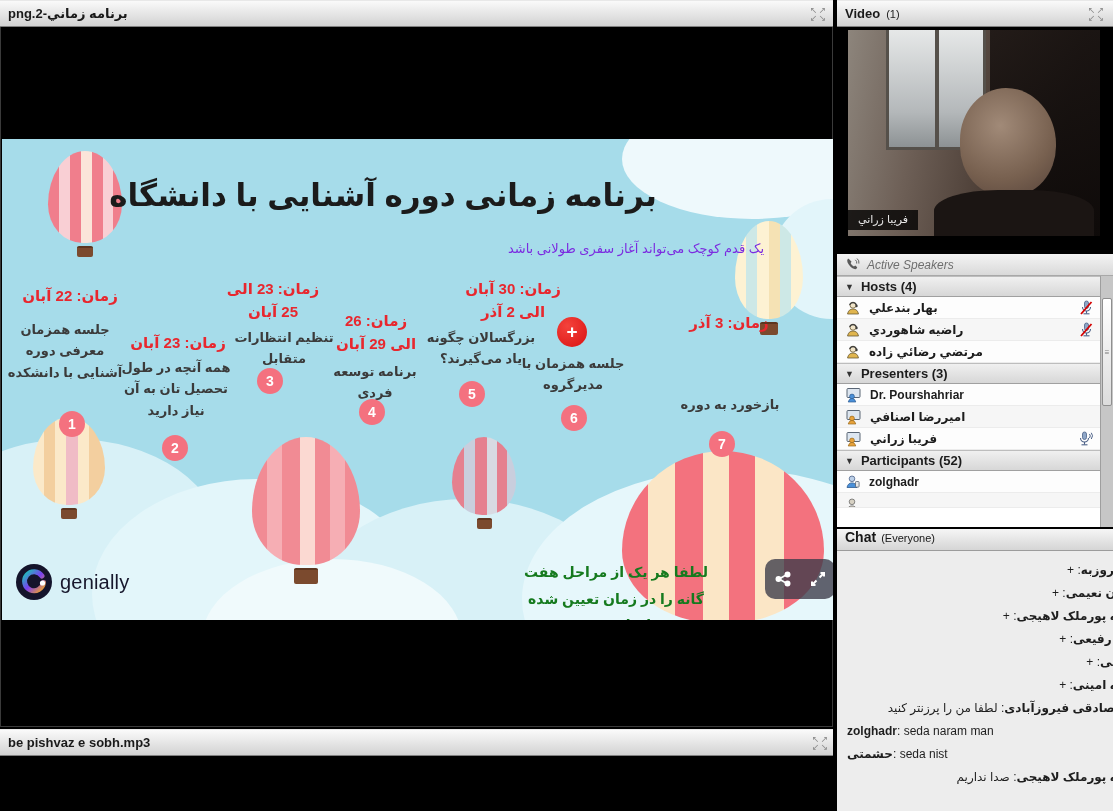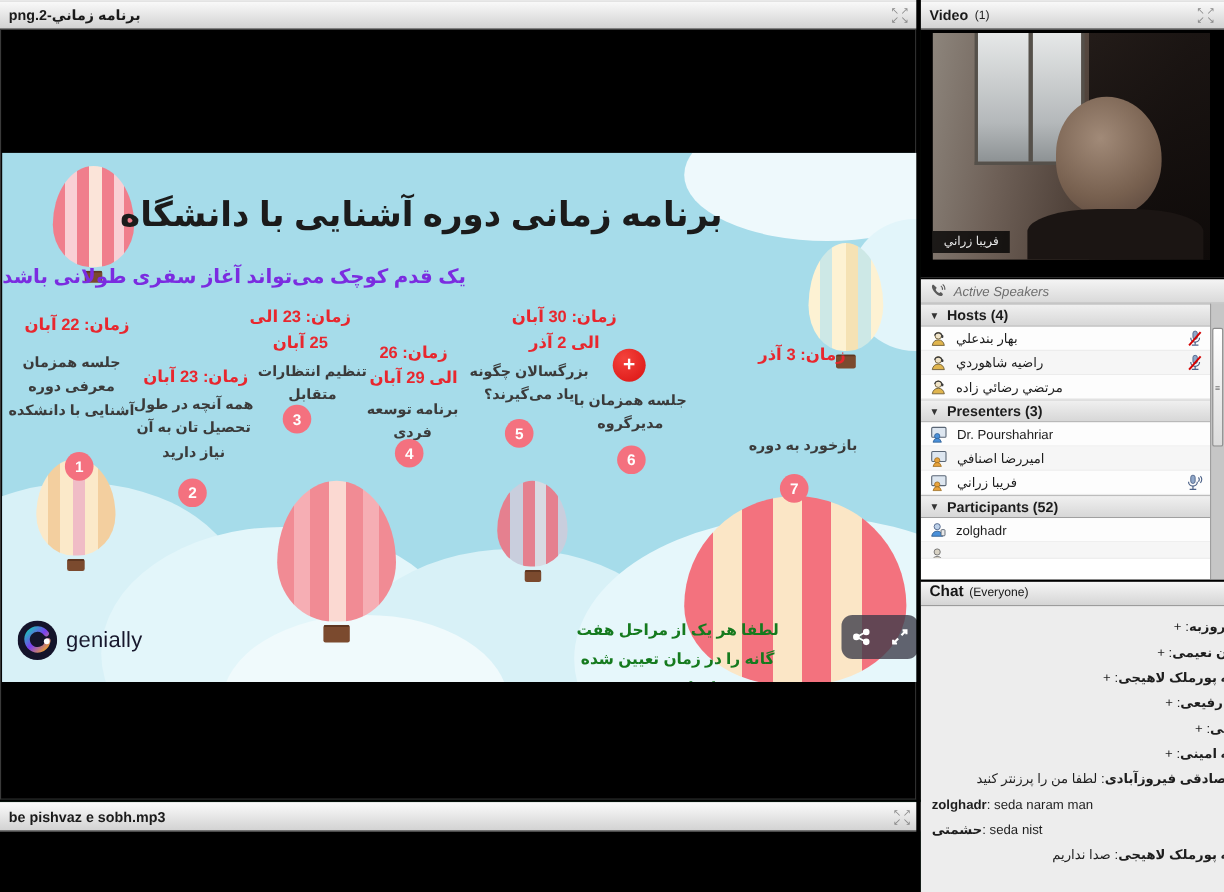--- a/index.html
+++ b/index.html
@@ -24,21 +24,21 @@
 
   
   #share-pod { position:absolute; left:0; top:0; width:837px; height:727px; background:#0a0a0a; border-right:2px solid #1c1c1c; }
   #share-content { position:absolute; left:0; top:27px; right:2px; bottom:0; background:#000; border:1px solid #3a3a3a; border-top:none; }
   #audio-pod { position:absolute; left:0; top:729px; width:837px; height:82px; background:#000; }
 
   
   #infographic { position:absolute; left:1px; top:112px; width:832px; height:481px; background:#a6dcea; overflow:hidden; }
   .cloud { position:absolute; border-radius:50%; }
   .ig-title { position:absolute; left:0; right:70px; top:38px; text-align:center; font-size:31px; font-weight:bold; color:#1b1b1b; direction:rtl; }
-  .ig-subtitle { position:absolute; left:0; right:70px; top:102px; text-align:left; font-size:18px; font-weight:bold; color:#7b2ce0; direction:rtl; }
+  .ig-subtitle { position:absolute; left:0; right:70px; top:102px; text-align:right; font-size:13px; font-weight:normal; color:#7b2ce0; direction:rtl; }
 
   .balloon { position:absolute; }
   .balloon .env { border-radius:50% 50% 47% 47% / 58% 58% 42% 42%; }
   .balloon .basket { width:20px; height:13px; margin:3px auto 0; background:#7b4a2e; border-radius:2px; border-top:2px solid #5e3620; }
 
   .step-time { position:absolute; direction:rtl; text-align:center; color:#e8272e; font-weight:bold; font-size:15px; line-height:1.55; }
   .step-desc { position:absolute; direction:rtl; text-align:center; color:#3b3b3b; font-weight:bold; font-size:13px; line-height:1.65; }
   .badge { position:absolute; width:26px; height:26px; border-radius:50%; background:#f4717f; color:#fff;
            font-weight:bold; font-size:14px; display:flex; align-items:center; justify-content:center; }
   .plus-badge { position:absolute; width:30px; height:30px; border-radius:50%;
@@ -75,21 +75,21 @@
   #attendees-pod { position:absolute; left:0; top:252px; width:276px; height:275px; background:#fff; overflow:hidden; border-top:2px solid #000; }
   .speaker-bar { position:absolute; left:0; top:0; right:0; height:22px; background:linear-gradient(#f4f4f4,#d9d9d9);
     border-bottom:1px solid #a8a8a8; display:flex; align-items:center; gap:7px; padding:0 8px; }
   .speaker-bar .label { font-style:italic; color:#6e6e6e; font-size:12px; }
   .group-header { height:21px; background:linear-gradient(#f0f0f0,#d7d7d7); border-top:1px solid #bdbdbd; border-bottom:1px solid #a0a0a0;
     display:flex; align-items:center; gap:7px; padding:0 8px; font-weight:bold; font-size:13px; color:#1c1c1c; }
   .group-header .tri { font-size:9px; color:#333; }
   .att-rows { position:absolute; left:0; top:22px; right:13px; bottom:0; }
   .att-row { height:22px; display:flex; align-items:center; gap:8px; padding:0 8px; border-bottom:1px solid #ececec; background:#fdfdfd; position:relative; }
   .att-row:nth-child(odd) { background:#f6f6f6; }
-  .att-name { font-size:12px; font-weight:normal; color:#1d1d1d; direction:ltr; }
+  .att-name { font-size:12px; font-weight:bold; color:#1d1d1d; direction:ltr; }
   .att-name.fa { direction:rtl; }
   .att-mic { position:absolute; right:6px; top:3px; }
   .att-scroll { position:absolute; right:0; top:22px; width:13px; bottom:0; background:#c6c6c6; border-left:1px solid #9e9e9e; }
   .scroll-thumb { position:absolute; left:1px; right:1px; background:linear-gradient(#ffffff,#dcdcdc); border:1px solid #8f8f8f; border-radius:2px;
     display:flex; align-items:center; justify-content:center; color:#7a7a7a; font-size:8px; }
 
   #chat-pod { position:absolute; left:0; top:527px; width:332px; height:284px; background:#ededed; border-top:2px solid #000; }
   #chat-header { position:absolute; left:0; top:0; right:0; height:22px; background:linear-gradient(#f6f6f6,#d5d5d5);
     border-bottom:1px solid #9c9c9c; display:flex; align-items:baseline; padding:0 8px; color:#161616; }
   #chat-header .t { font-weight:bold; font-size:14px; }

